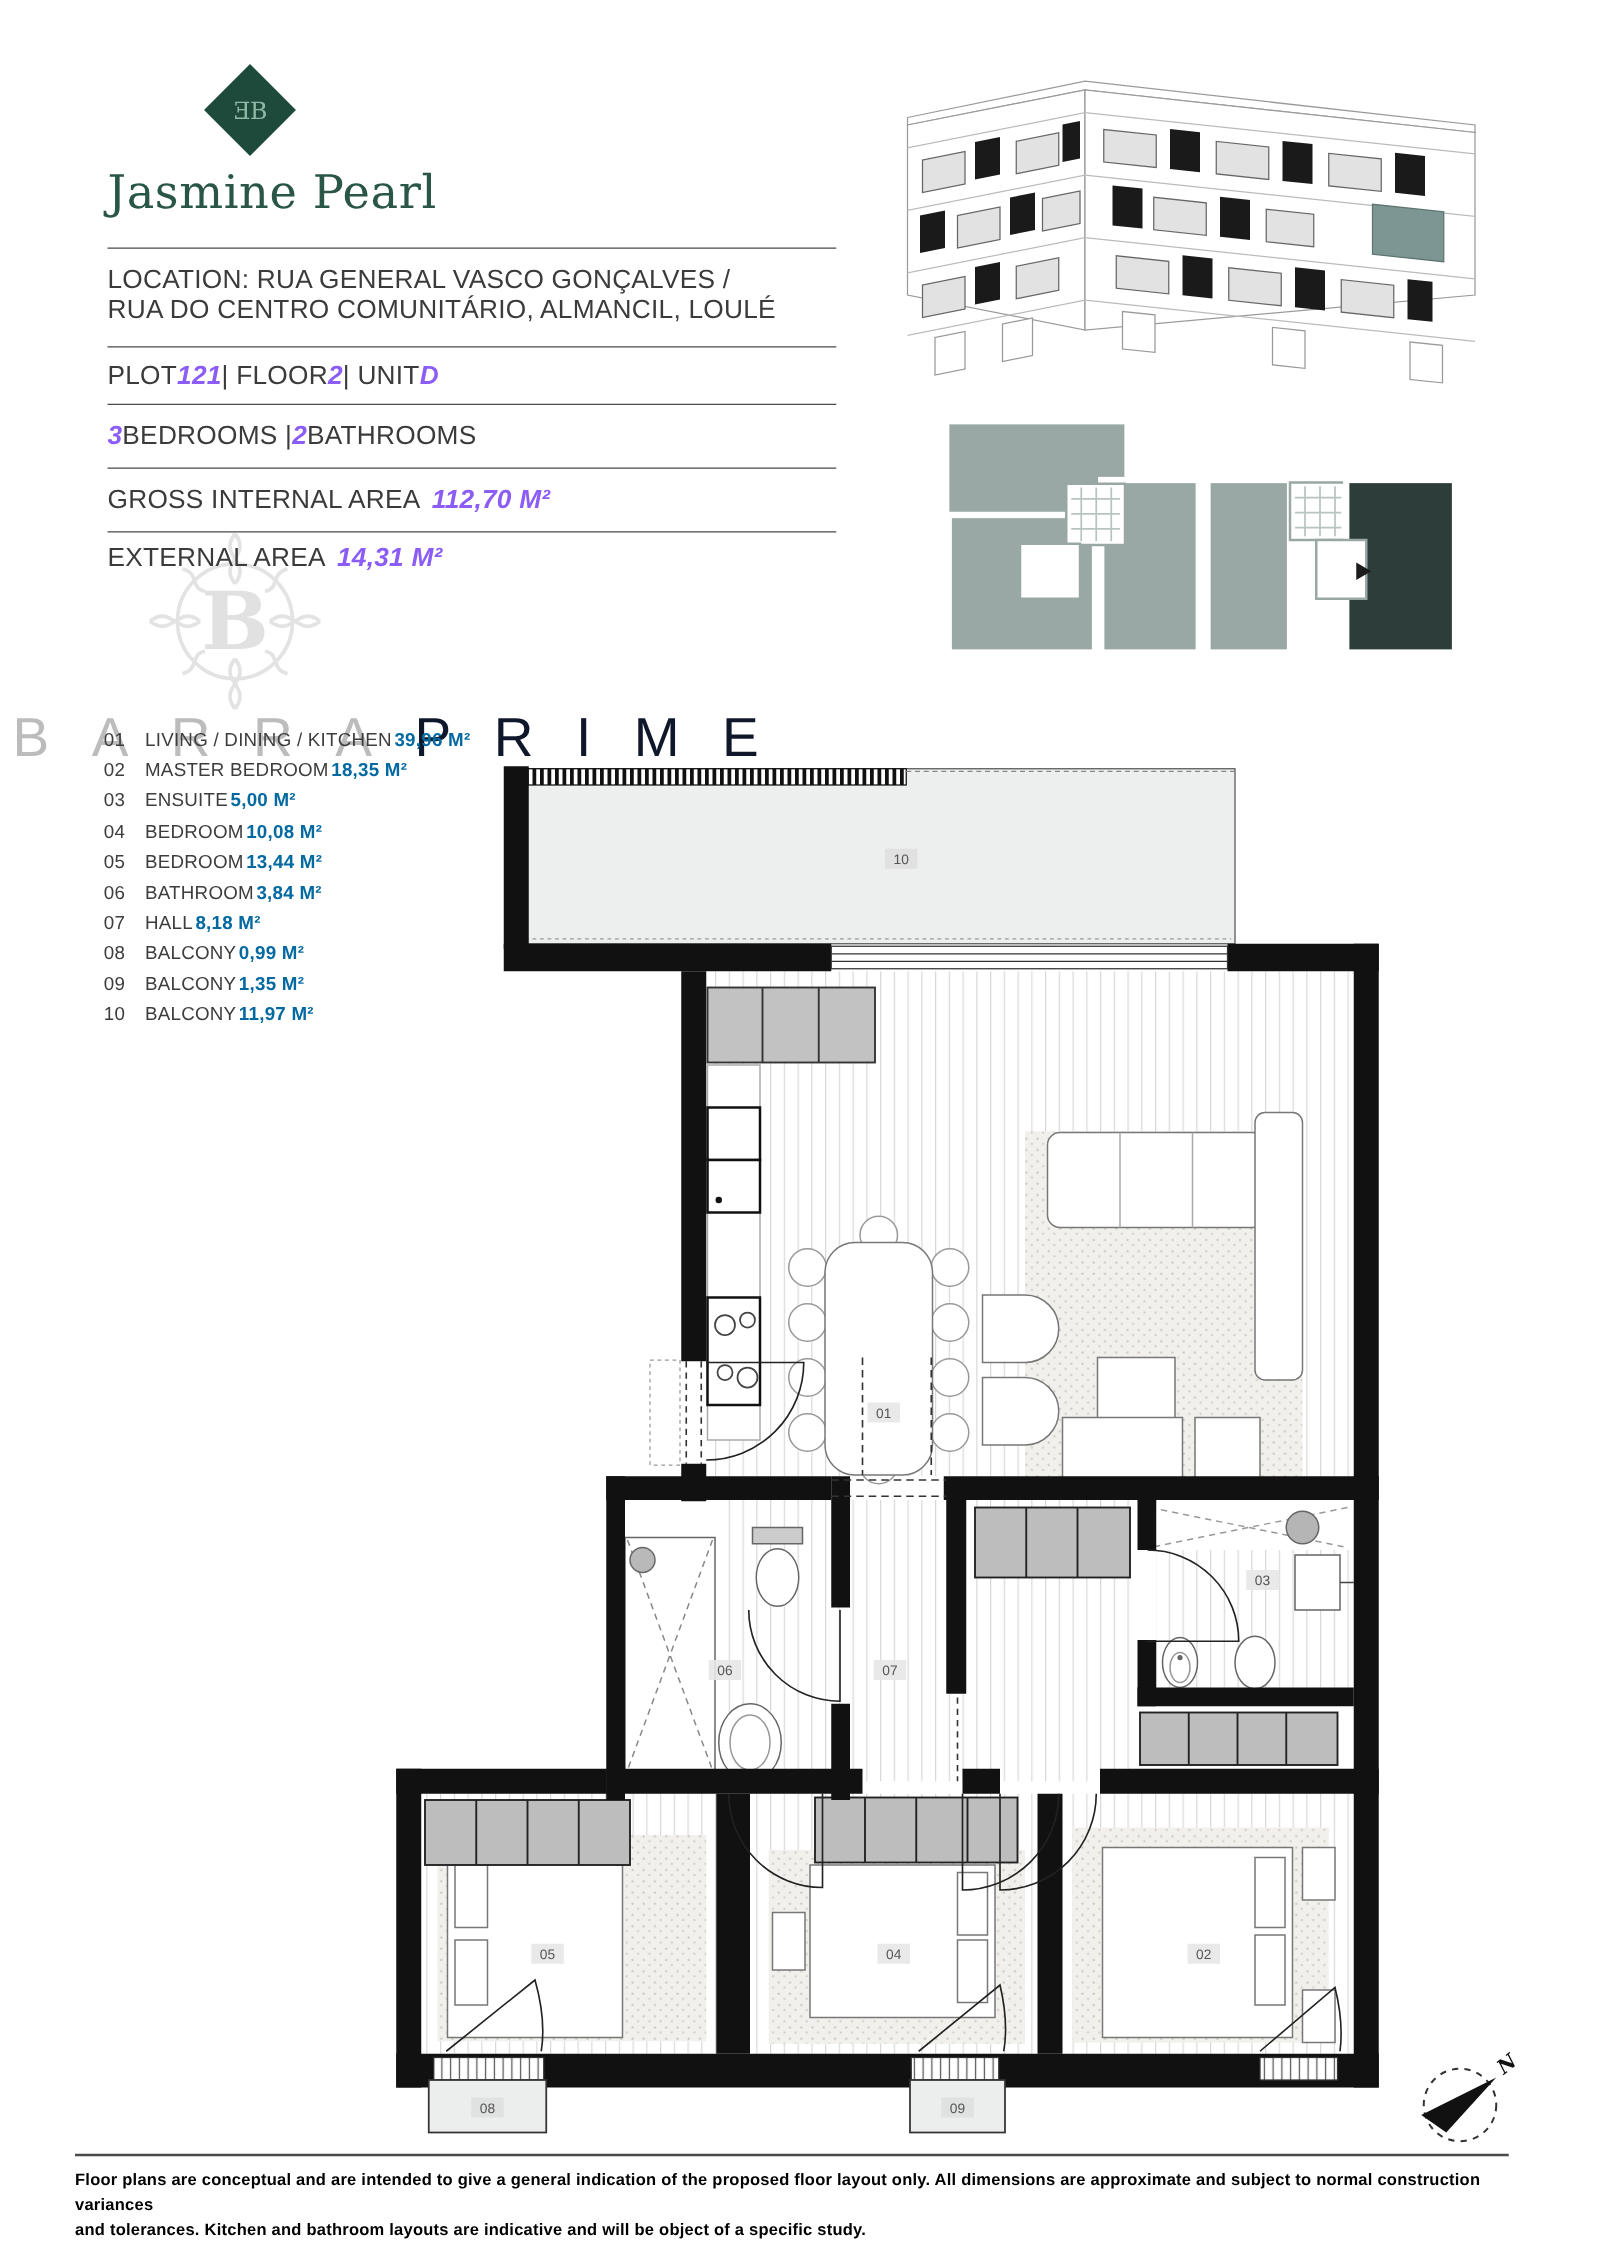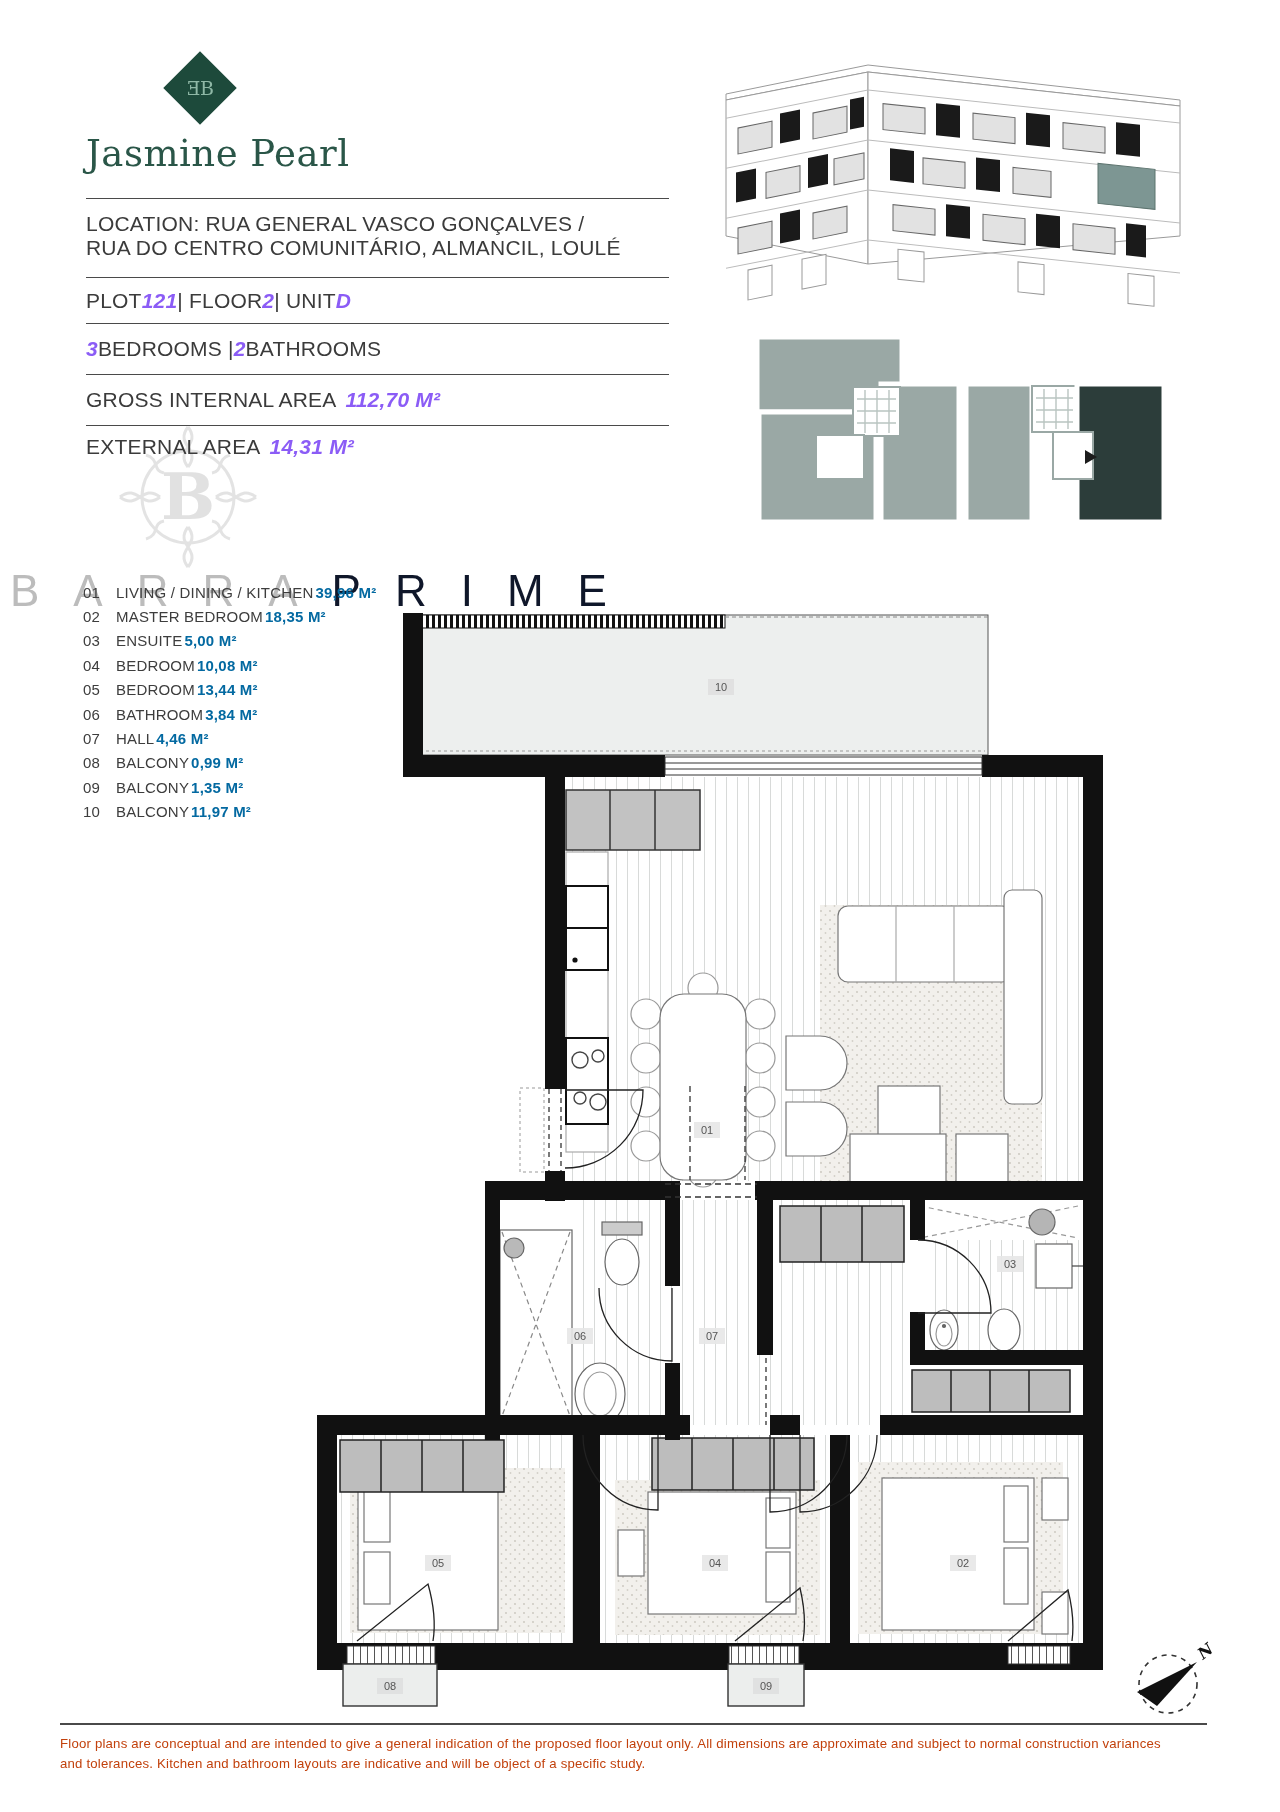--- a/index.html
+++ b/index.html
@@ -30,21 +30,21 @@
   .rname{margin-right:2px;}
   .rarea{font-weight:700;color:#0369a1;}
   
   .building{position:absolute;left:718px;top:50px;z-index:1;}
   .keyplan{position:absolute;left:753px;top:332px;z-index:1;}
   .floorplan{position:absolute;left:300px;top:605px;z-index:1;}
   .compass{position:absolute;left:1123px;top:1640px;z-index:2;}
   
   .footer-line{position:absolute;left:60px;top:1723px;width:1147px;height:2px;background:#4a4a4a;z-index:2;}
   .disclaimer{position:absolute;left:60px;top:1734px;width:1150px;z-index:2;
-      font-size:13.2px;line-height:20px;color:#c2410c;letter-spacing:.2px;}
+      font-size:13.2px;line-height:20px;color:#000000;letter-spacing:.2px;font-weight:bold;}
 </style>
 </head>
 <body>
 
 <div class="page">
 
   <svg class="wm-crest" width="160" height="170" viewBox="0 0 160 170">
     <g stroke="#d5d5d5" stroke-width="3" fill="none">
       <circle cx="80" cy="82" r="46"></circle>
       <path d="M80 12 C 66 30, 94 34, 80 52 M80 12 C 94 30, 66 34, 80 52"></path>
@@ -122,21 +122,21 @@
         <b class="rarea">13,44 M²</b>
       </div>
     <div class="room-row">
         <span class="rnum">06</span>
         <span class="rname">BATHROOM</span>
         <b class="rarea">3,84 M²</b>
       </div>
     <div class="room-row">
         <span class="rnum">07</span>
         <span class="rname">HALL</span>
-        <b class="rarea">4,46 M²</b>
+        <b class="rarea">8,18 M²</b>
       </div>
     <div class="room-row">
         <span class="rnum">08</span>
         <span class="rname">BALCONY</span>
         <b class="rarea">0,99 M²</b>
       </div>
     <div class="room-row">
         <span class="rnum">09</span>
         <span class="rname">BALCONY</span>
         <b class="rarea">1,35 M²</b>

